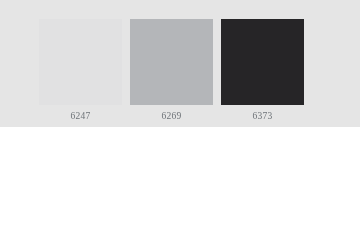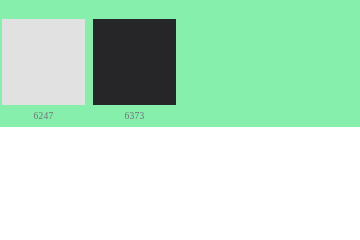--- a/index.html
+++ b/index.html
@@ -11,27 +11,28 @@
     width: 360px;
     height: 127px;
     background: #ffffff;
     font-family: "Liberation Sans", sans-serif;
     overflow: hidden;
   }
   .palette {
     position: relative;
     width: 360px;
     height: 127px;
-    background: #86efac;
+    background: #e5e5e5;
     display: flex;
     flex-direction: row;
     align-items: flex-start;
     justify-content: flex-start;
     padding-top: 19px;
     box-sizing: border-box;
+    padding-left: 37px;
   }
   .swatch-cell {
     width: 87px;
     margin-right: 4px;
     display: flex;
     flex-direction: column;
     align-items: center;
   }
   .swatch-cell:last-child {
     margin-right: 0;
@@ -56,20 +57,24 @@
 </head>
 <body style="background: rgb(255, 255, 255);">
 
 <div class="palette">
 
   <div class="swatch-cell">
     <div class="swatch-chip" style="background-color: rgb(225, 225, 226);"></div>
     <div class="swatch-label" style="color: rgb(110, 115, 120);">6247</div>
   </div>
 
+  <div class="swatch-cell">
+    <div class="swatch-chip" style="background-color: rgb(180, 182, 185);"></div>
+    <div class="swatch-label" style="color: rgb(110, 115, 120);">6269</div>
+  </div>
 
 
   <div class="swatch-cell">
     <div class="swatch-chip" style="background-color: rgb(38, 37, 39);"></div>
     <div class="swatch-label" style="color: rgb(110, 115, 120);">6373</div>
   </div>
 
 </div>
 
 </body></html>

